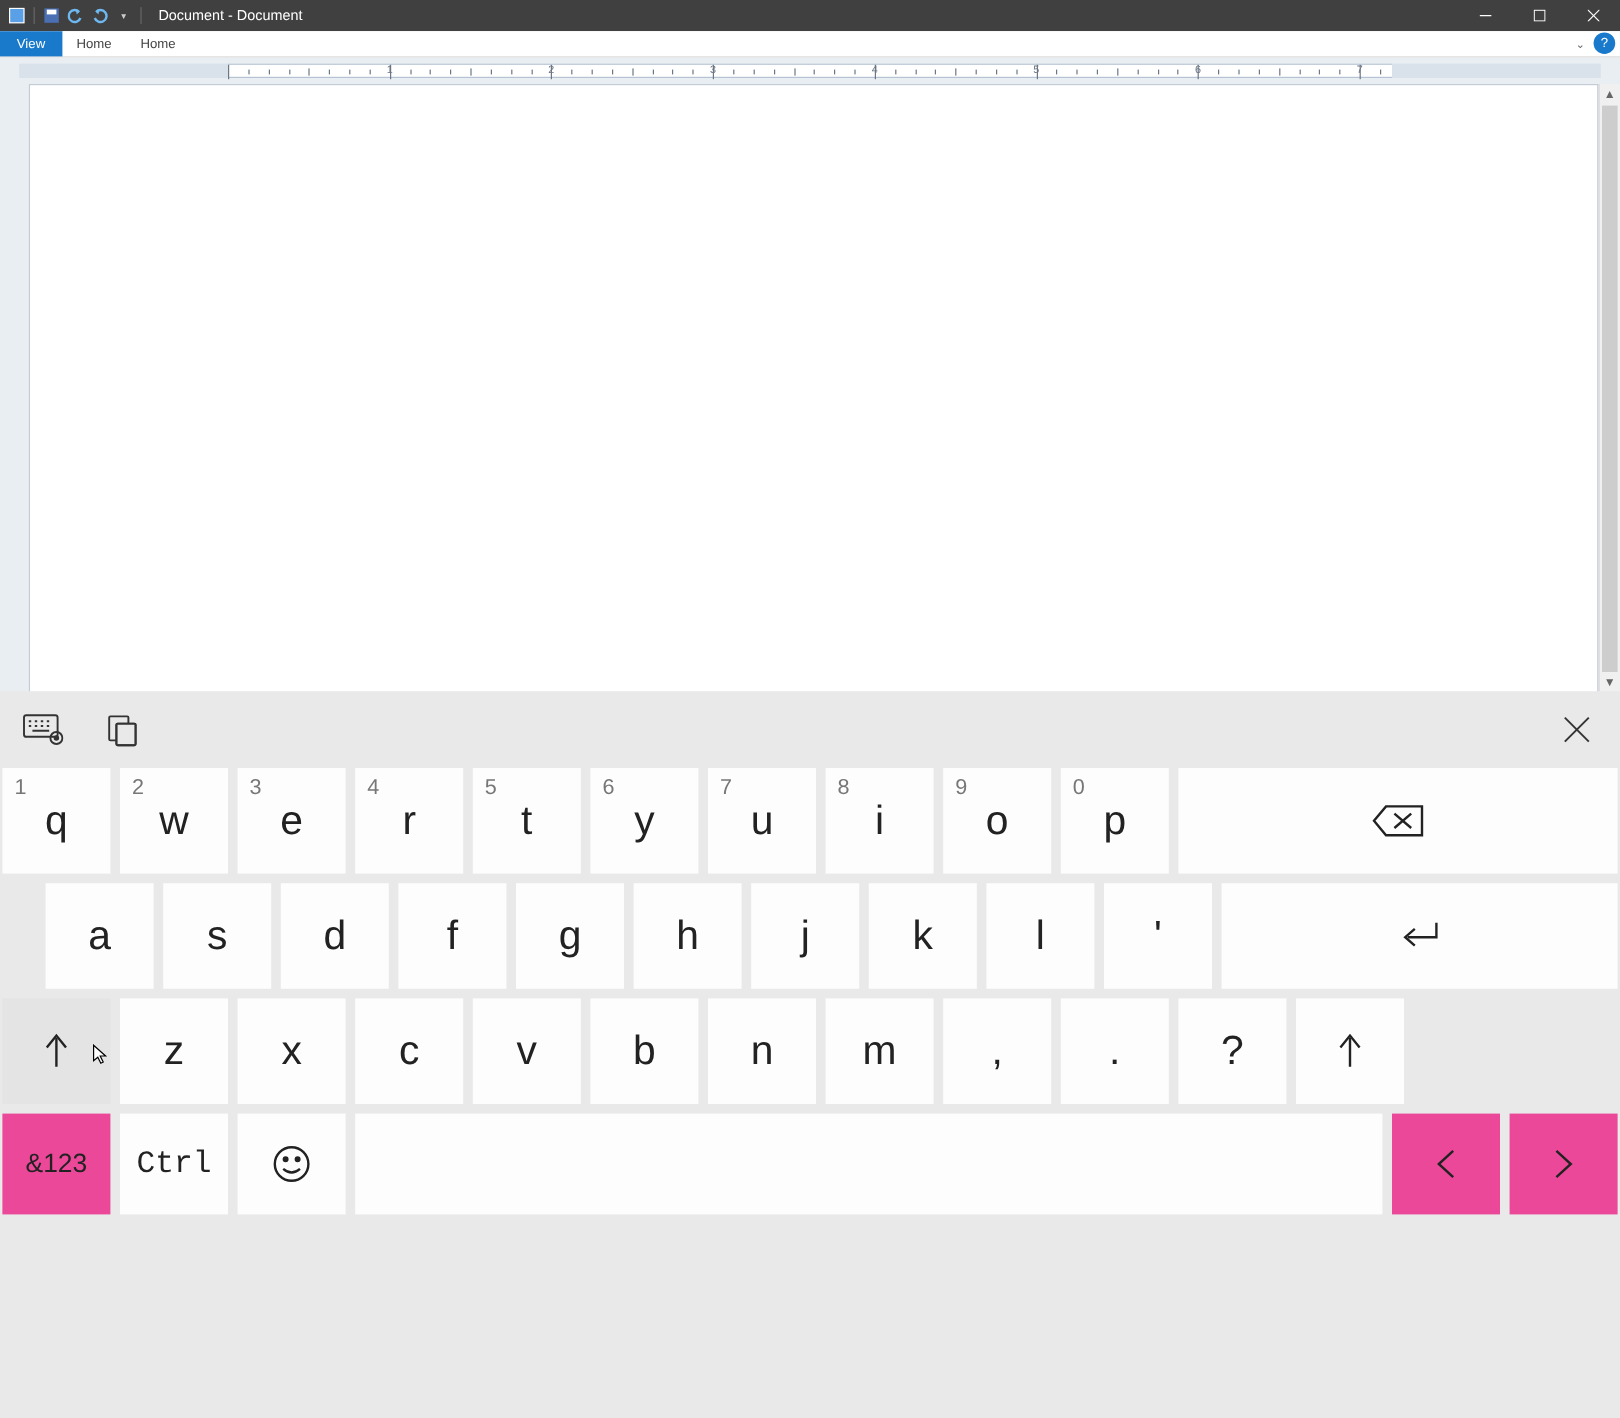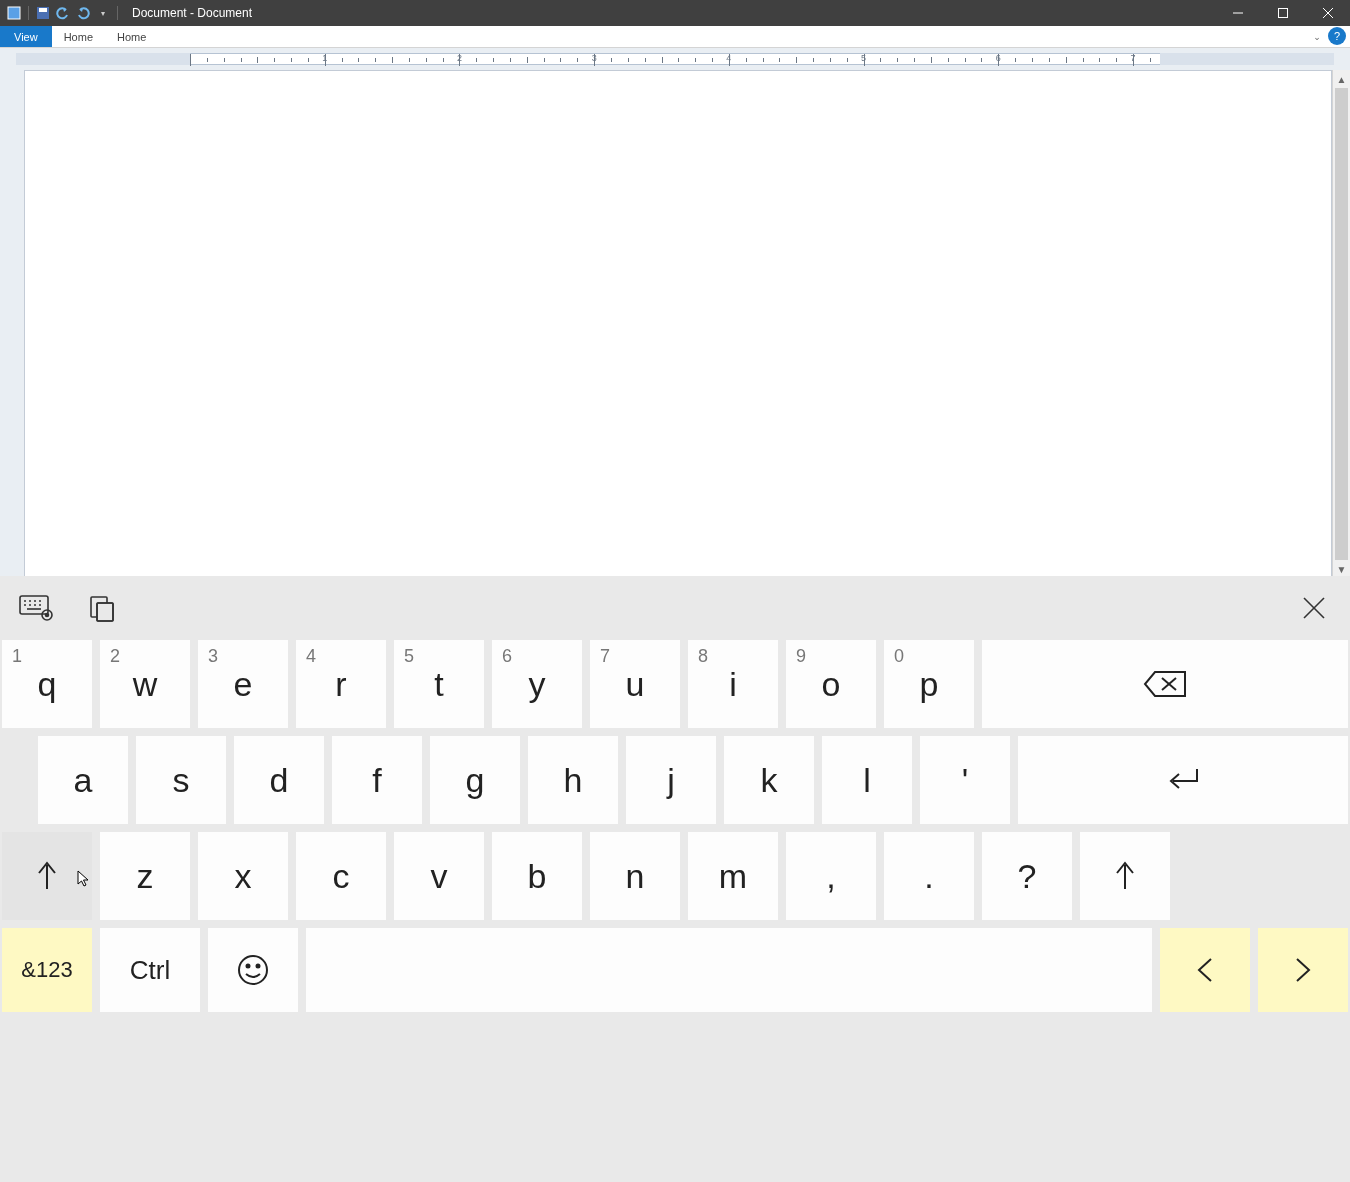--- a/index.html
+++ b/index.html
@@ -63,33 +63,33 @@
   .osk-tool svg { stroke:#333; fill:none; stroke-width:1.6;}
   .osk-close { margin-left:auto; }
   .osk-grid { padding: 0 2px 2px 2px;}
   .osk-row { display:flex; gap:8px; margin-bottom:8px;}
   .key {
     background:#fdfdfd; position:relative; height:88px;
     display:flex; align-items:center; justify-content:center;
     font-size:34px; color:#222; font-weight:400;
   }
   .key .num { position:absolute; top:6px; left:10px; font-size:18px; color:#777;}
-  .key.shade { background:#fef9c3; }
+  .key.shade { background:#ec4899; }
   .key svg { stroke:#222; fill:none; stroke-width:2; }
   .row1 .key { width:90px; }
   .row1 .key.bksp { flex:1; }
   .row2-pad { width:28px; }
   .row2 .key { width:90px; }
   .row2 .key.enter { flex:1; }
   .row3 .key { width:90px; }
   .row3 .key.shift { width:90px; background:#e4e4e4;}
   .row3 .key.shift-r { width:90px; background:#fdfdfd;}
   .row4 .key { height:84px;}
   .row4 .k-sym { width:90px; font-size:22px;}
-  .row4 .k-ctrl { width:100px; font-size:26px;}
+  .row4 .k-ctrl { width:90px; font-size:26px;font-family:Liberation Mono, monospace;}
   .row4 .k-emoji { width:90px;}
   .row4 .k-space { flex:1;}
   .row4 .k-arrow { width:90px;}
   .row4 .k-lang { width:90px; font-size:24px;}
   .cursor-pointer { position:absolute; top:870px; left:77px; font-size:14px; color:#000; pointer-events:none; z-index:50;}
 </style>
 </head>
 <body>
 
 <div class="title-bar">

